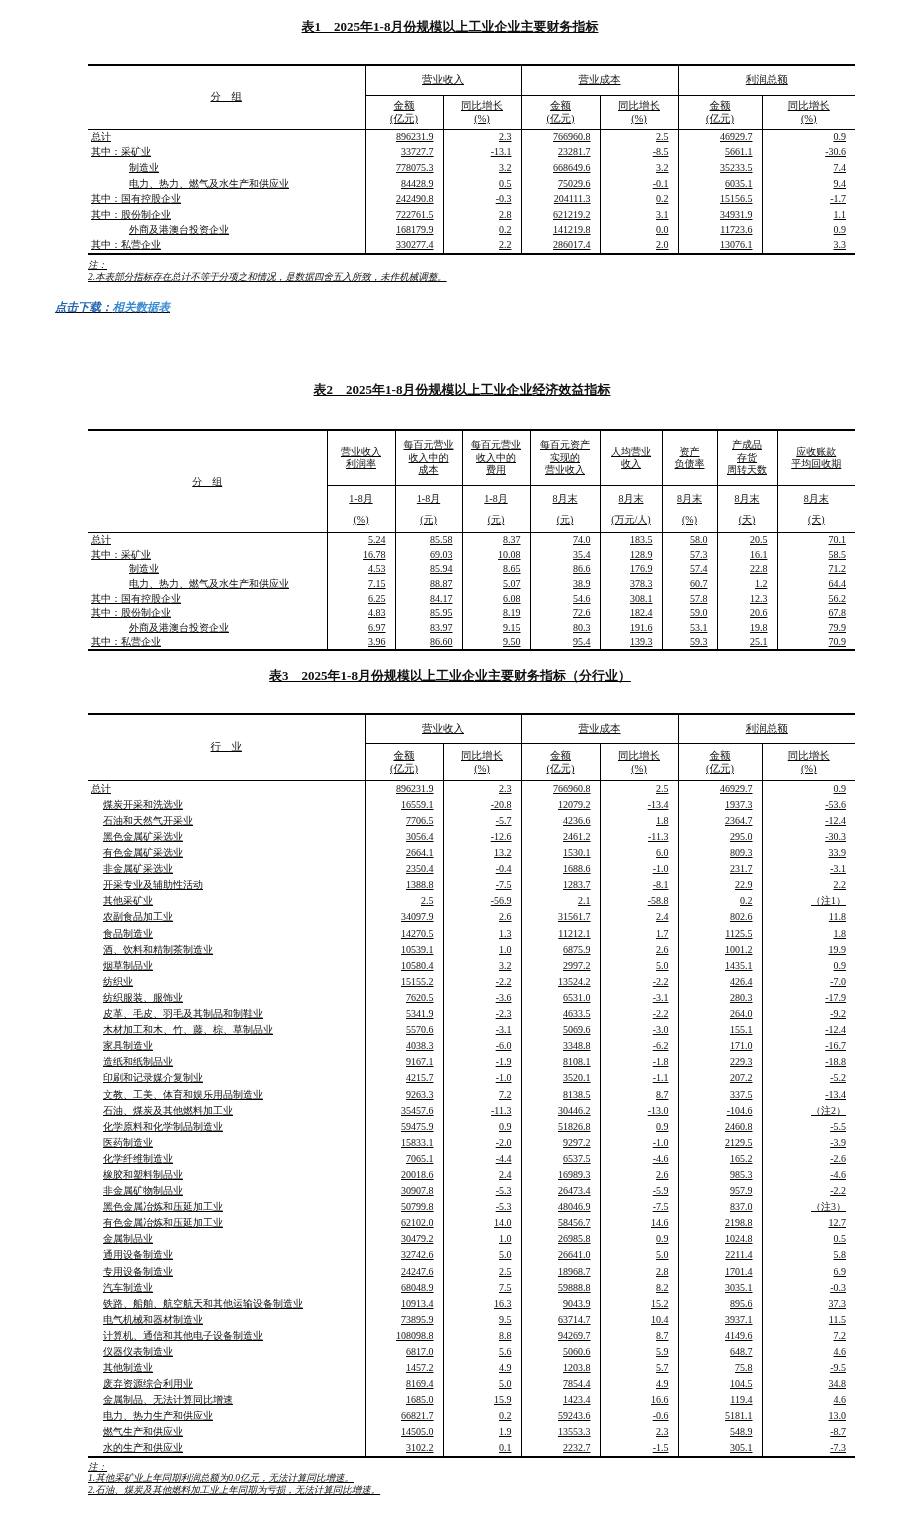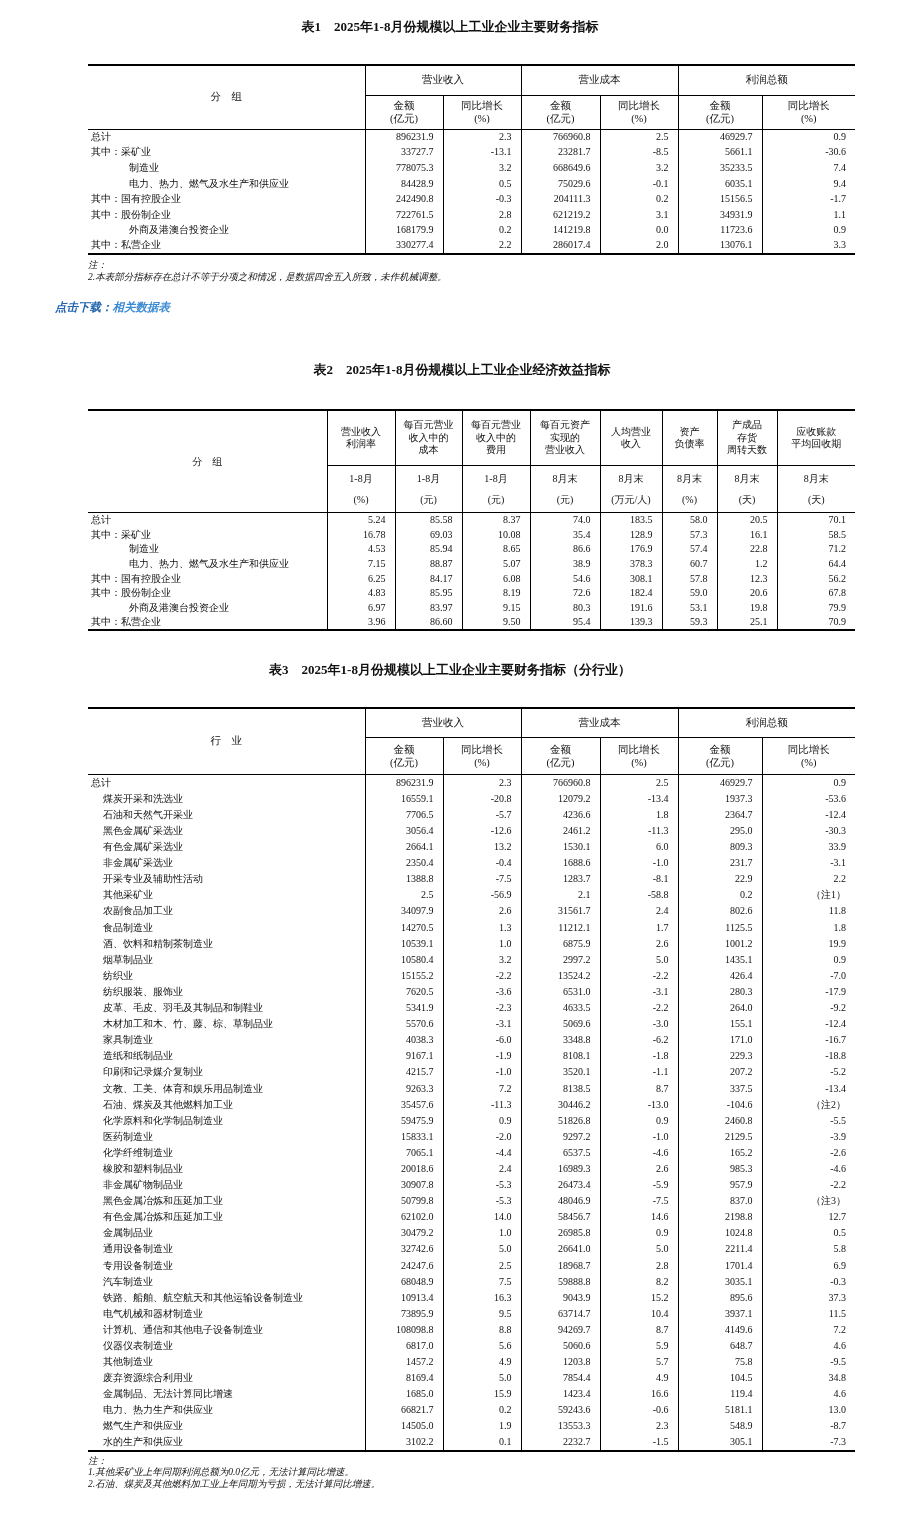--- a/index.html
+++ b/index.html
@@ -1,23 +1,23 @@
 <!DOCTYPE html>
 <html><head>
 <meta charset="utf-8">
 <style>
   html,body{margin:0;padding:0;background:#ffffff;}
   body{width:900px;height:1524px;overflow:hidden;
        font-family:"Liberation Serif","DejaVu Serif",serif;color:#000;}
-  .page{position:relative;width:900px;height:1262px;background:#fff;}
+  .page{position:relative;width:900px;height:1262px;background:#fff;text-decoration:underline;}
 
   .tbl-title{text-align:center;font-weight:bold;font-size:13px;color:#111;}
   #title1{padding-top:18px;}
-  #title2{margin-top:46px;padding-left:24px;}
-  #title3{margin-top:30px;}
+  #title2{margin-top:66px;padding-left:24px;}
+  #title3{margin-top:16px;}
 
   table{border-collapse:collapse;table-layout:fixed;margin-left:88px;width:767px;
         border-top:2px solid #000;border-bottom:2px solid #000;}
   thead{border-bottom:1.5px solid #000;}
   th,td{padding:0;font-weight:normal;overflow:hidden;white-space:nowrap;}
   th{font-size:10.5px;text-align:center;vertical-align:middle;color:#111;}
   td{font-size:10px;color:#111;}
   th,td{border-right:1px solid #000;}
   tr>th:last-child,tr>td:last-child{border-right:none;}
   th.grp{border-bottom:1px solid #000;}

